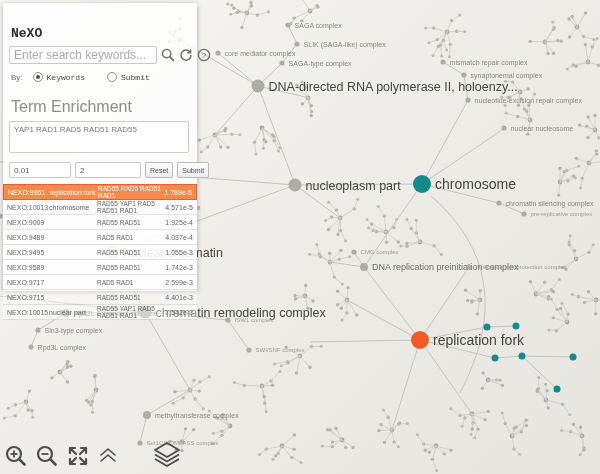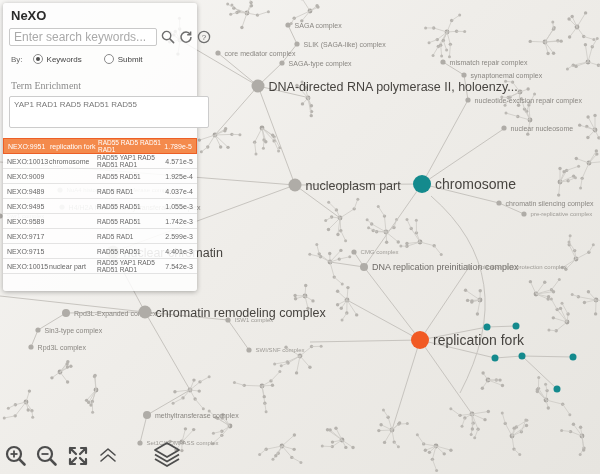--- a/index.html
+++ b/index.html
@@ -11,37 +11,37 @@
   svg#net{position:absolute;left:0;top:0;}
 
   
   .panel{
     position:absolute;left:3px;top:3px;width:194px;height:288px;
     background:rgba(255,255,255,0.80);
     box-shadow:0 1px 5px rgba(0,0,0,0.30);
     border-radius:3px;z-index:10;box-sizing:border-box;padding:5px 0 0 0;
   }
   .panel-inner{padding:0 6px;}
-  .app-title{font-size:13px;font-weight:bold;color:#2b2b2b;margin:0 0 5px 2px;}
+  .app-title{font-size:13px;font-weight:bold;color:#2b2b2b;margin:18px 0 5px 2px;font-family:Liberation Mono, monospace;}
   .search-row{display:flex;align-items:center;gap:4px;}
   .search-input{
     flex:0 0 auto;width:138px;height:16px;border:1px solid #c9c9c9;border-radius:2px;
     font-size:12px;padding:0 4px;color:#555;background:#fff;outline:none;
     font-family:Liberation Sans, sans-serif;
   }
   .search-input::placeholder{color:#aaa;}
   .icon-btn{width:15px;height:15px;display:flex;align-items:center;justify-content:center;cursor:pointer;}
   .by-row{display:flex;align-items:center;margin:8px 0 9px 2px;font-size:8px;color:#666;}
   .radio{width:8px;height:8px;border:1px solid #8a8a8a;border-radius:50%;margin:0 4px 0 10px;
     display:inline-flex;align-items:center;justify-content:center;background:#fff;}
   .radio .dot{width:4px;height:4px;border-radius:50%;background:#4d4d4d;}
-  .radio-label{color:#444;}
-  .section-title{font-size:10px;color:#8c8c8c;margin:16px 0 5px 2px;font-family:Liberation Serif, serif;}
+  .radio-label{color:#444;font-family:Liberation Mono, monospace;}
+  .section-title{font-size:16px;color:#8c8c8c;margin:16px 0 5px 2px;}
   .query-area{
-    width:200px;height:32px;border:1px solid #cccccc;border-radius:2px;background:#fff;
+    width:180px;height:32px;border:1px solid #cccccc;border-radius:2px;background:#fff;
     font-size:8px;color:#777;padding:3px 4px;resize:none;outline:none;box-sizing:border-box;
     font-family:"Liberation Sans",sans-serif;
   }
   .param-row{display:flex;align-items:center;margin-top:5px;gap:4px;}
   .param-input{height:14px;border:1px solid #c9c9c9;border-radius:2px;background:#fff;
     font-size:8px;color:#555;padding:0 4px;outline:none;font-family:"Liberation Sans",sans-serif;}
   .p1{width:52px;} .p2{width:56px;}
   .btn{height:16px;border:1px solid #b9b9b9;border-radius:2px;
     background:linear-gradient(#fdfdfd,#ededed);font-size:7px;color:#555;
     padding:0 4px;cursor:pointer;font-family:"Liberation Sans",sans-serif;}
@@ -969,20 +969,26 @@
         </span>
       <span class="radio-label">Keywords</span>
       <span class="radio" style="margin-left:22px;"></span>
       <span class="radio-label">Submit</span>
     </div>
 
     <div class="section-title">Term Enrichment</div>
 
     <textarea class="query-area" style="">YAP1 RAD1 RAD5 RAD51 RAD55</textarea>
 
+    <div class="param-row">
+      <input class="param-input p1" value="0.01" style="">
+      <input class="param-input p2" value="2" style="">
+      <button class="btn">Reset</button>
+      <button class="btn">Submit</button>
+    </div>
   </div>
 
   <div class="results" id="results">
       <div class="rrow sel">
         <span class="c-id">NEXO:9951</span>
         <span class="c-term">replication fork</span>
         <span class="c-genes">RAD55 RAD5 RAD51 RAD1</span>
         <span class="c-p">1.789e-5</span>
       </div>
       <div class="rrow">

